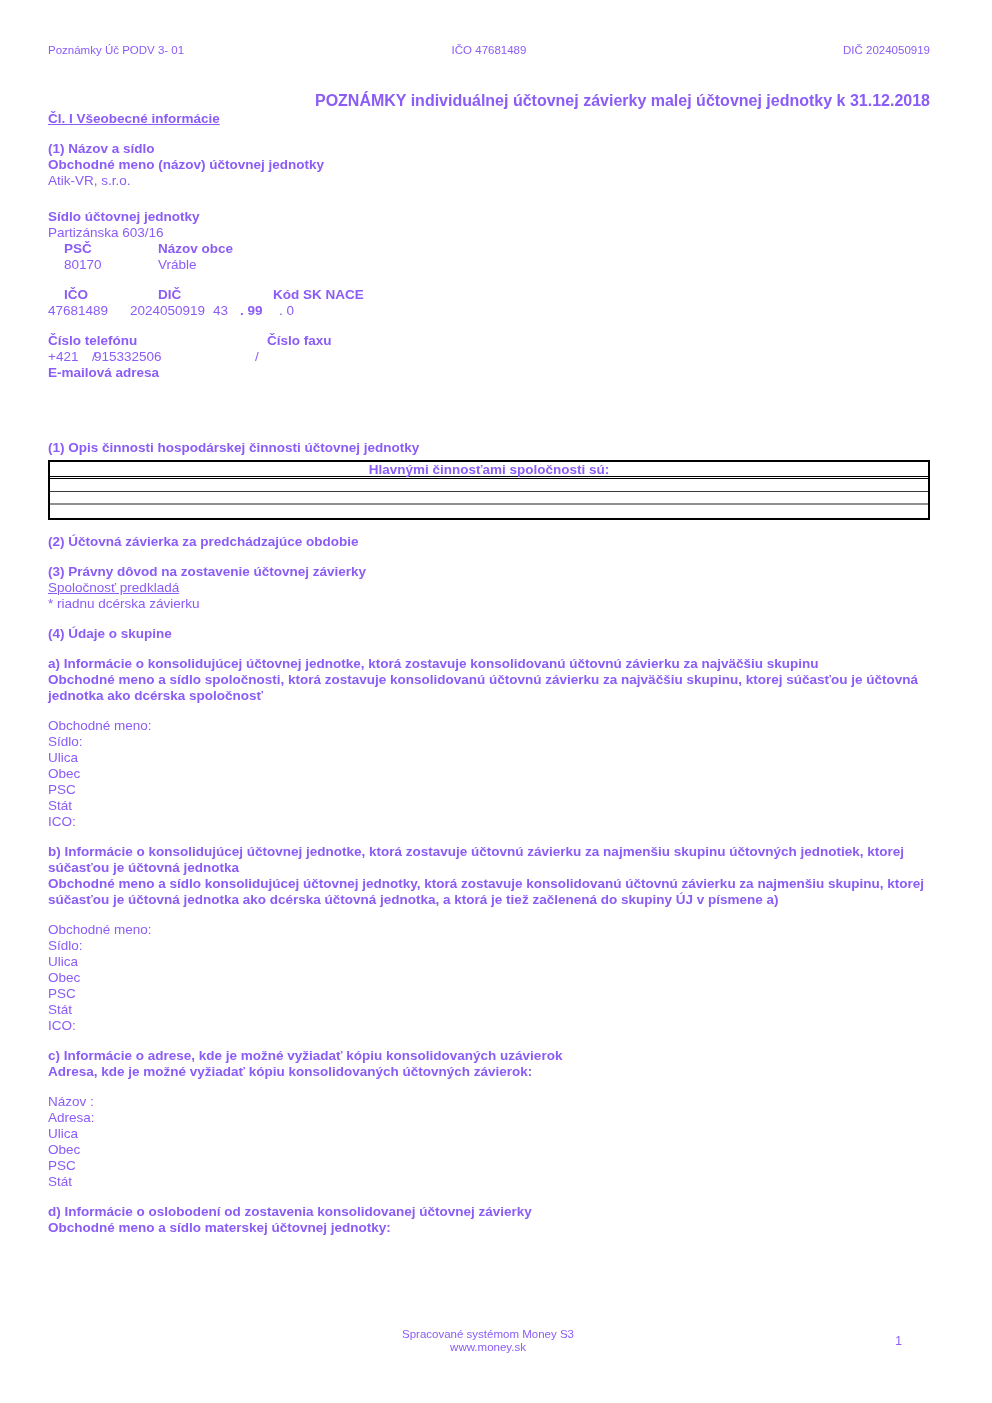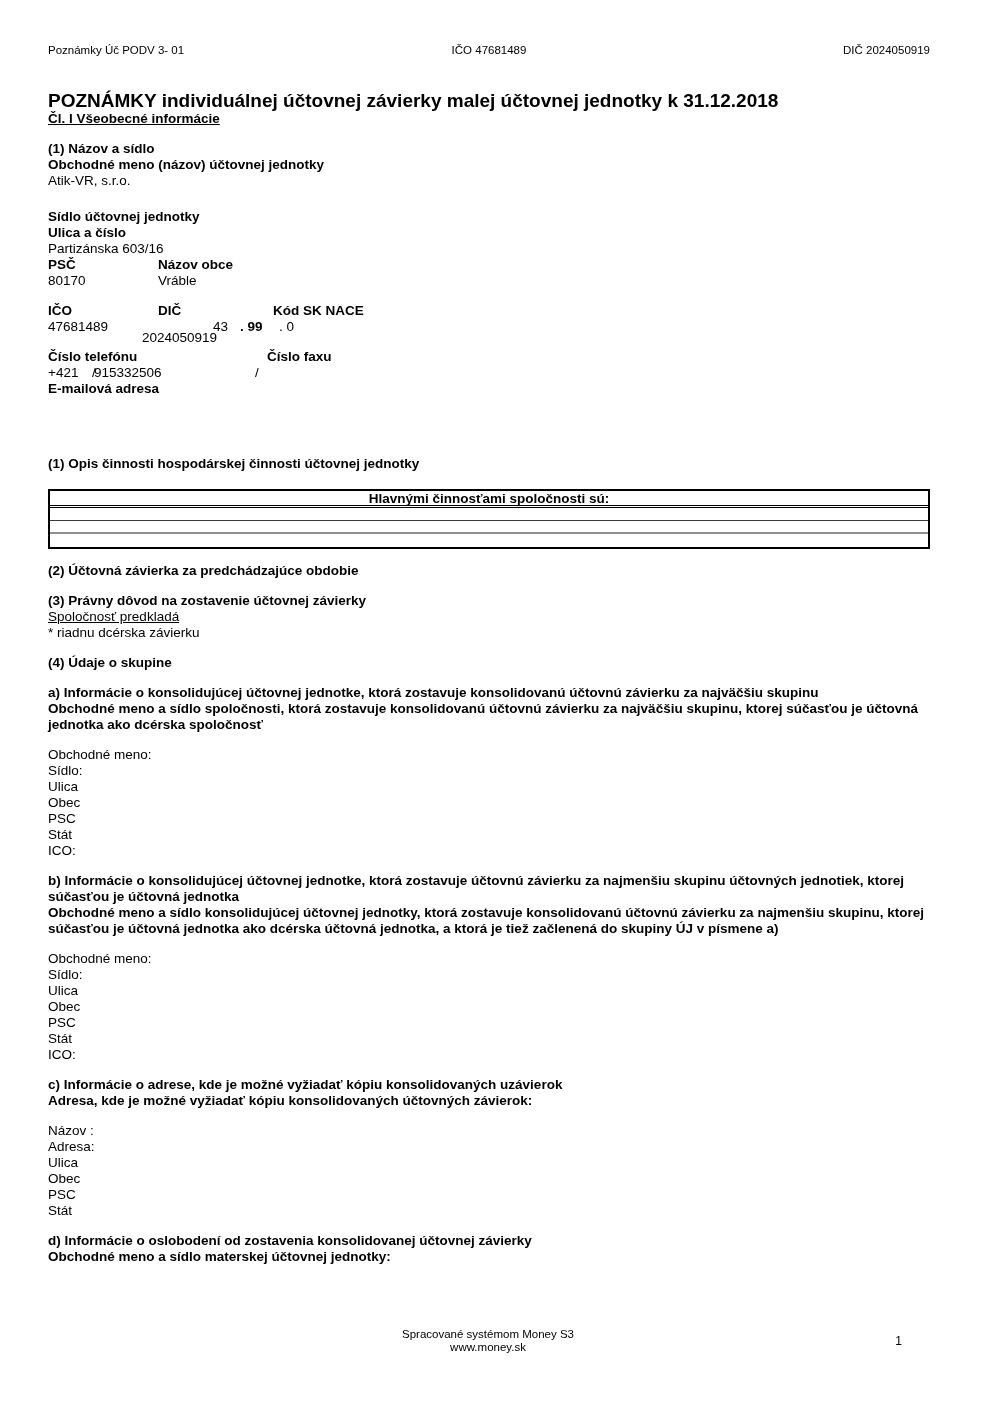--- a/index.html
+++ b/index.html
@@ -5,65 +5,65 @@
   * { margin:0; padding:0; box-sizing:border-box; }
   html,body { background:#808080; }
   .page {
     position:relative;
     width:992px; height:1403px;
     margin:0 auto;
     background:#ffffff;
     font-family:"Liberation Sans", sans-serif;
     font-size:13.5px;
     line-height:16px;
-    color:#000000;
+    color:#8b5cf6;
     overflow:hidden;
   }
   .content { padding:43px 62px 0 48px; }
 
   .doc-header { display:flex; font-size:11.5px; line-height:14px; }
   .doc-header .h-left  { flex:1; text-align:left; }
   .doc-header .h-center{ flex:1; text-align:center; }
   .doc-header .h-right { flex:1; text-align:right; }
 
   .doc-title {
     margin-top:35px;
-    text-align:left;
+    text-align:right;
     font-weight:bold;
-    font-size:19px;
+    font-size:16px;
     line-height:17px;
   }
   .article-heading {
     margin-top:2px;
     font-weight:bold;
     text-decoration:underline;
   }
 
   .b { font-weight:bold; }
   .u { text-decoration:underline; }
   .mt  { margin-top:14px; }
   .mt2 { margin-top:20px; }
   .mt3 { margin-top:59px; }
 
   .frow { position:relative; height:16px; }
   .frow > span { position:absolute; top:0; white-space:nowrap; }
-  .c0 { left:0; }
+  .c0 { left:16px; }
   .c1 { left:110px; }
   .c2 { left:225px; }
   .v0 { left:0; }
-  .v1 { left:94px;margin-top:11px; }
+  .v1 { left:82px; }
   .v2 { left:165px; }
   .v3 { left:192px;font-weight:bold; }
   .v4 { left:231px; }
   .p0 { left:0; }
   .p1 { left:44px; }
   .p2 { left:46px; }
   .fx { left:207px; }
 
-  .act-table { margin-top:17px; border:2px solid #000; }
+  .act-table { margin-top:4px; border:2px solid #000; }
   .act-table .th {
     height:17px; line-height:16px;
     text-align:center; font-weight:bold;
     border-bottom:3px double #000;
   }
   .act-table .tr1 { height:13px; border-bottom:1px solid #3a3a3a; }
   .act-table .tr2 { height:13px; border-bottom:2px solid #8f8f8f; }
   .act-table .tr3 { height:13px; }
 
   .doc-footer {
@@ -89,21 +89,20 @@
     </div>
 
     <div class="doc-title">POZNÁMKY individuálnej účtovnej závierky malej účtovnej jednotky k 31.12.2018</div>
     <div class="article-heading">Čl. I Všeobecné informácie</div>
 
     <div class="b mt">(1) Názov a sídlo</div>
     <div class="b">Obchodné meno (názov) účtovnej jednotky</div>
     <div>Atik-VR, s.r.o.</div>
 
     <div class="b mt2">Sídlo účtovnej jednotky</div>
-    <div class="b">Ulica a číslo</div>
     <div>Partizánska 603/16</div>
 
     <div class="frow b">
       <span class="c0">PSČ</span>
       <span class="c1">Názov obce</span>
     </div>
     <div class="frow">
       <span class="c0">80170</span>
       <span class="c1">Vráble</span>
     </div>

